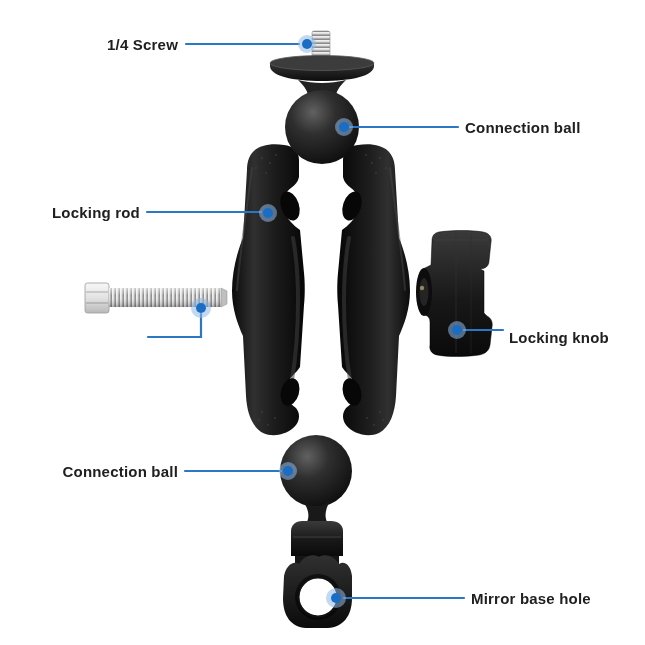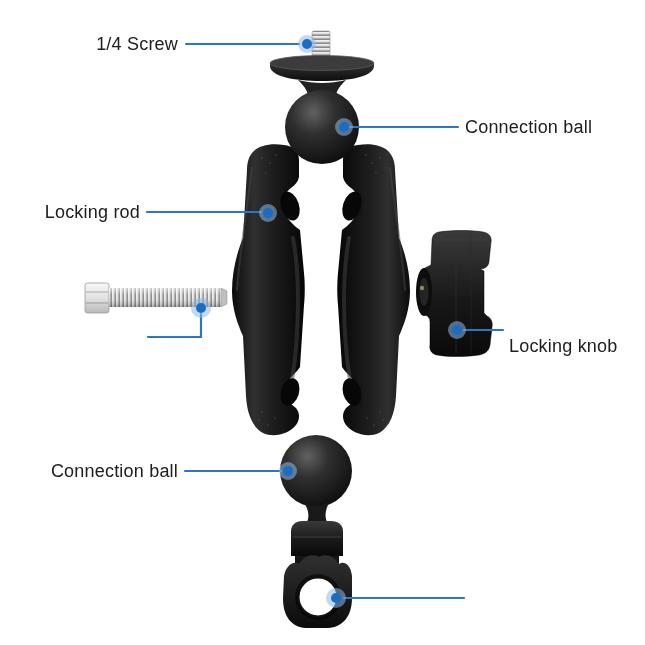--- a/index.html
+++ b/index.html
@@ -12,22 +12,22 @@
   html,body{margin:0;padding:0;background:#fff;}
   .scene{
     position:relative;width:645px;height:645px;background:var(--background);
     overflow:hidden;font-family:"Liberation Sans",sans-serif;
   }
   svg.art{position:absolute;left:0;top:0;}
   .leader{stroke:var(--accent);stroke-width:2.2;fill:none;stroke-linecap:round;}
   .dot-halo{fill:var(--dot-halo);opacity:.55;}
   .dot-core{fill:var(--dot-core);}
   .label{
-    position:absolute;font-size:18px;line-height:1;color:var(--text);
-    white-space:nowrap;transform:translateY(-50%);letter-spacing:.2px;
+    position:absolute;font-size:15px;line-height:1;color:var(--text);
+    white-space:nowrap;transform:translateY(-50%);letter-spacing:.2px;font-weight:bold;
   }
   .label.right-al{text-align:right;}
 </style>
 </head>
 <body>
 
 <div class="scene">
 
   <svg class="art" width="645" height="645" viewBox="0 0 645 645">
     <defs>
@@ -198,17 +198,18 @@
     </g>
   </svg>
 
   <div class="label right-al" style="right:467px;top:44px;">1/4 Screw</div>
 
   <div class="label" style="left:465px;top:127px;">Connection ball</div>
 
   <div class="label right-al" style="right:505px;top:212px;">Locking rod</div>
 
 
-  <div class="label" style="left:509px;top:346px;">Locking knob</div>
+  <div class="label" style="left:509px;top:337px;">Locking knob</div>
 
   <div class="label right-al" style="right:467px;top:471px;">Connection ball</div>
 
+  <div class="label" style="left:471px;top:598px;">Mirror base hole</div>
 </div>
 
 </body></html>

